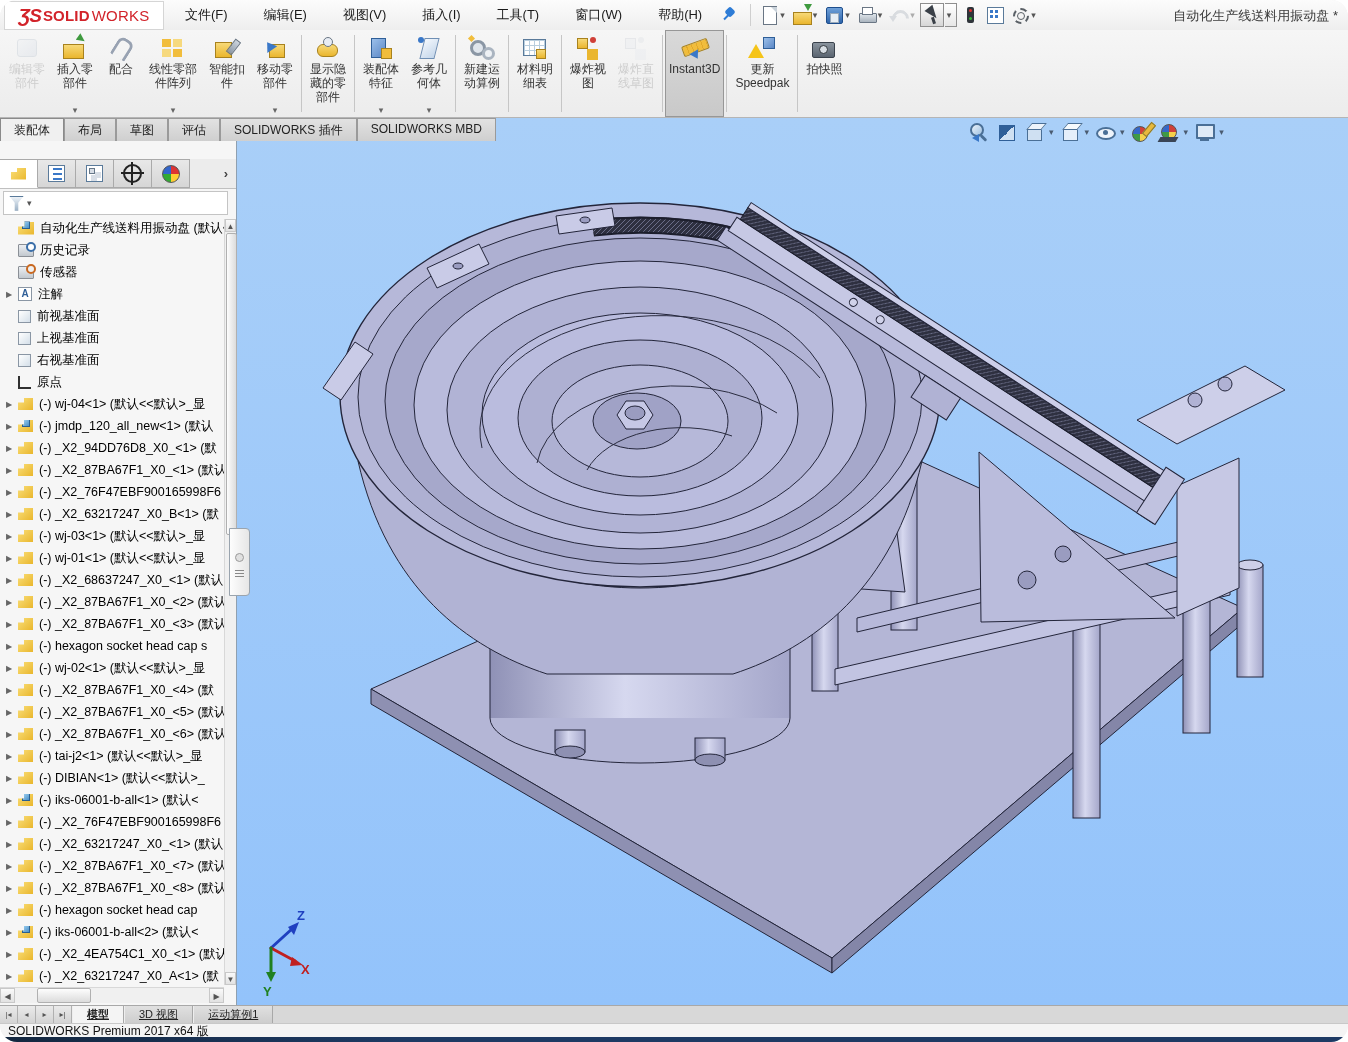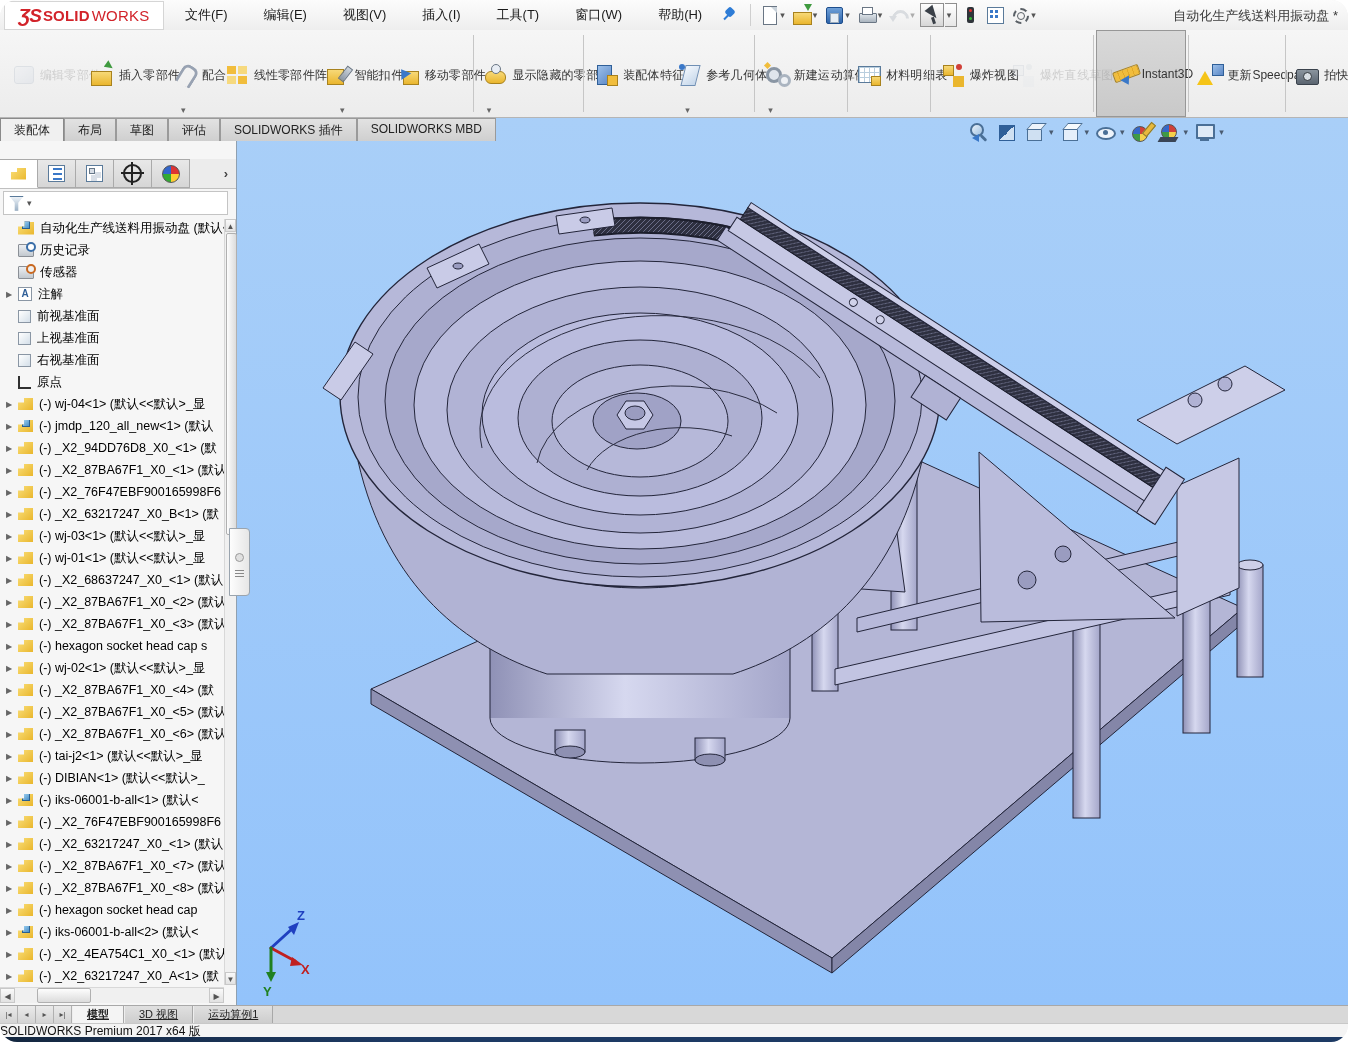--- a/index.html
+++ b/index.html
@@ -41,23 +41,23 @@
   .qi-rebuild-icon::after{left:10px;top:5px;width:3px;height:3px;border-radius:50%;background:#e03030;box-shadow:0 8px 0 #35b535;}
   .qi-options-list-icon::before{left:3px;top:3px;width:15px;height:15px;background:#fff;border:1px solid #5a7a9a;}
   .qi-options-list-icon::after{left:6px;top:6px;width:3px;height:3px;background:#3a78c8;box-shadow:5px 0 0 #3a78c8,0 5px 0 #3a78c8,5px 5px 0 #3a78c8;}
   .qi-settings-gear-icon::before{left:4px;top:4px;width:12px;height:12px;border:2px dashed #5a6066;border-radius:50%;}
   .qi-settings-gear-icon::after{left:8px;top:8px;width:6px;height:6px;background:#f4f4f4;border:1px solid #5a6066;border-radius:50%;}
   .disabled{opacity:.45;}
   #doctitle{position:absolute;right:10px;top:7px;font-size:13px;color:#3a3a3a;}
 
   
   #ribbon{position:absolute;left:0;top:30px;width:1348px;height:88px;background:linear-gradient(#f6f6f6,#ececec);border-bottom:1px solid #b5b5b5;display:flex;align-items:stretch;padding-left:3px;box-sizing:border-box;}
-  .rbtn{display:flex;align-items:center;justify-content:flex-start;padding:5px 6px 2px;min-width:44px;box-sizing:border-box;gap:1px;}
+  .rbtn{display:flex;flex-direction:column;align-items:center;justify-content:flex-start;padding:5px 6px 2px;min-width:44px;box-sizing:border-box;gap:1px;}
   .rbtn .rlabel{font-size:12px;line-height:13px;color:#333;text-align:center;white-space:nowrap;}
-  .rbtn.active{background:linear-gradient(#d9d9d9,#c9c9c9);border:1px solid #979797;padding:4px 14px 2px;align-items:center;}
+  .rbtn.active{background:linear-gradient(#d9d9d9,#c9c9c9);border:1px solid #979797;padding:4px 3px 2px;align-items:center;}
   .rbtn.disabled .rlabel{color:#a3a3a3;}
   .rbtn.disabled .chip{opacity:.45;}
   .rdd{font-size:9px;color:#666;margin-top:auto;}
   .rsep{width:1px;background:#c6c6c6;margin:5px 2px;}
   .chip{width:30px;height:27px;position:relative;display:inline-block;flex:none;}
   .chip::before,.chip::after{content:"";position:absolute;}
   .i-edit-component-icon::before{left:5px;top:4px;width:18px;height:16px;background:linear-gradient(135deg,#e8edf4,#b9c6d8);border:1px solid #8fa0b4;border-radius:3px;}
   .i-insert-component-icon::before{left:3px;top:9px;width:19px;height:13px;background:linear-gradient(#f7d978,#eab62e);border:1px solid #a8821e;}
   .i-insert-component-icon::after{left:17px;top:1px;width:0;height:0;border:4px solid transparent;border-left:8px solid #3f9a3f;transform:rotate(35deg);}
   .i-mate-icon::before{left:8px;top:3px;width:11px;height:18px;border:3px solid #98a2b2;border-radius:7px 7px 2px 2px;border-bottom:none;transform:rotate(32deg);}
@@ -161,21 +161,21 @@
   #hthumb{width:52px;margin-left:22px;background:linear-gradient(#fdfdfd,#dcdcdc);border:1px solid #b0b0b0;border-radius:2px;}
   #splitter{position:absolute;left:229px;top:528px;width:19px;height:66px;background:linear-gradient(90deg,#fdfdfd,#e6e6e6);border:1px solid #9aa4ae;border-radius:0 4px 4px 0;z-index:4;display:flex;flex-direction:column;align-items:center;justify-content:center;gap:8px;}
   #splitter .dot{width:7px;height:7px;border-radius:50%;border:1px solid #9a9a9a;background:#e0e0e0;}
   #splitter .grip{width:9px;height:1px;background:#888;box-shadow:0 3px 0 #888,0 6px 0 #888;}
 
   
   #bottomtabs{position:absolute;left:0;top:1005px;width:1348px;height:18px;background:#d8d8d8;border-top:1px solid #a8a8a8;display:flex;align-items:stretch;}
   .bnav{width:17px;text-align:center;font-size:8px;line-height:17px;color:#555;background:linear-gradient(#eaeaea,#d2d2d2);border-right:1px solid #b0b0b0;}
   .btab{padding:0 14px;font-size:11px;line-height:17px;color:#222;background:linear-gradient(#e0e0e0,#cccccc);border-right:1px solid #a8a8a8;border-left:1px solid #eee;text-decoration:underline;}
   .btab.active{background:#f4f4f4;font-weight:bold;}
-  #statusbar{position:absolute;left:0;top:1023px;width:1348px;height:14px;background:#f4f4f4;border-top:1px solid #c8c8c8;font-size:12px;line-height:14px;color:#111;padding-left:0;box-sizing:border-box;}
+  #statusbar{position:absolute;left:0;top:1023px;width:1348px;height:14px;background:#f4f4f4;border-top:1px solid #c8c8c8;font-size:12px;line-height:14px;color:#111;padding-left:8px;box-sizing:border-box;}
   #bottomstrip{position:absolute;left:0;top:1037px;width:1348px;height:5px;background:linear-gradient(90deg,#14273f,#1d3a64 30%,#1d3a64);}
 </style>
 </head>
 <body>
 
 <div id="app">
 
   <div id="menubar">
     <div id="logo">
       <span class="logo-mark">ƷS</span>

